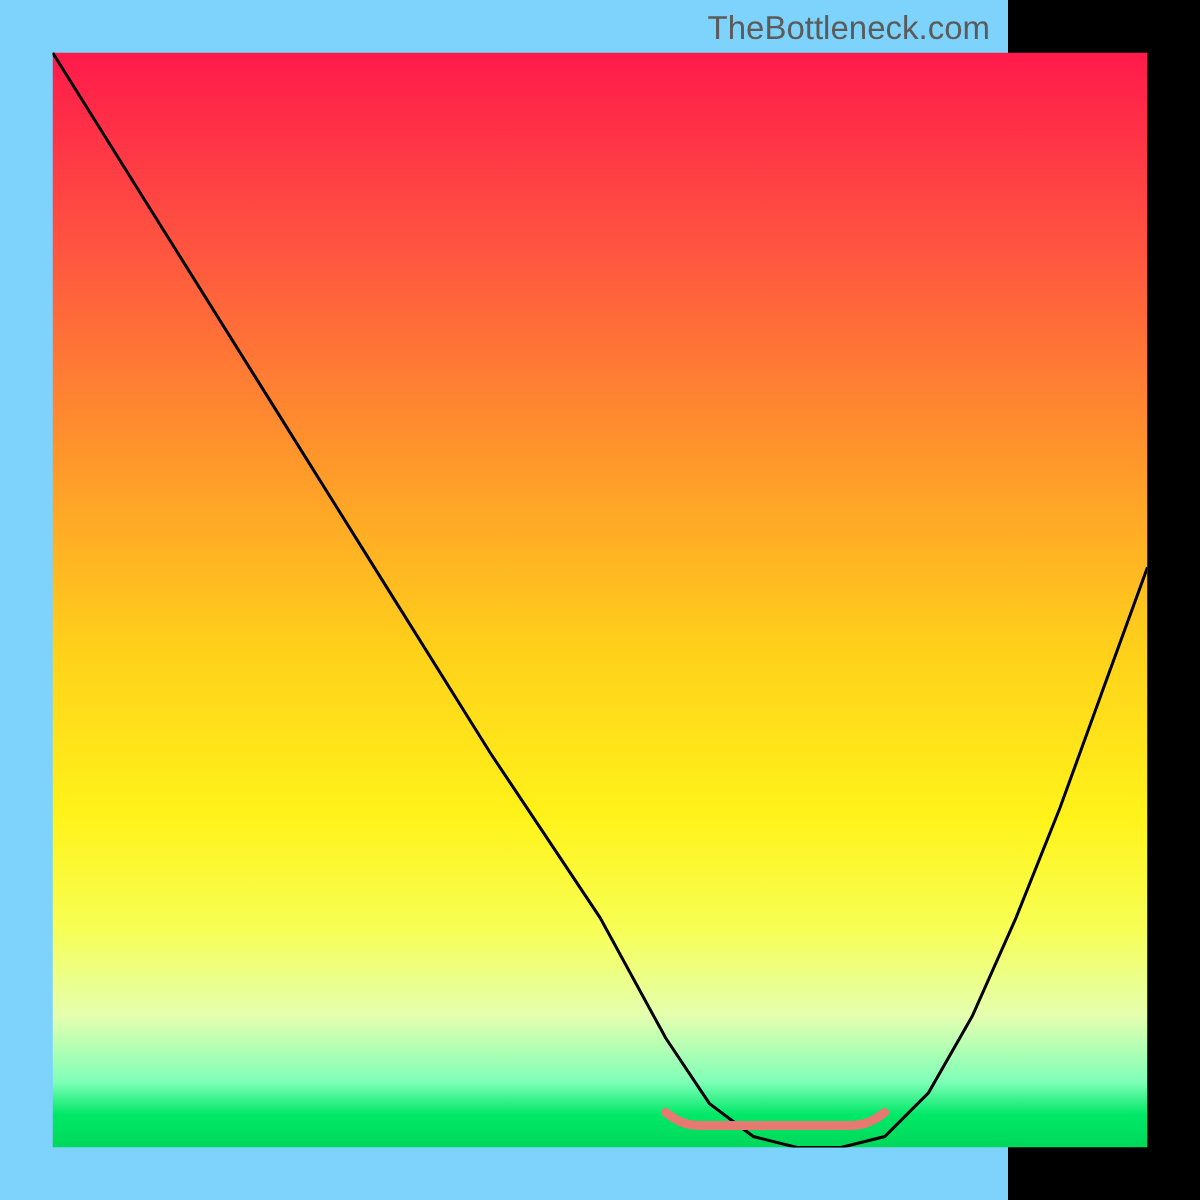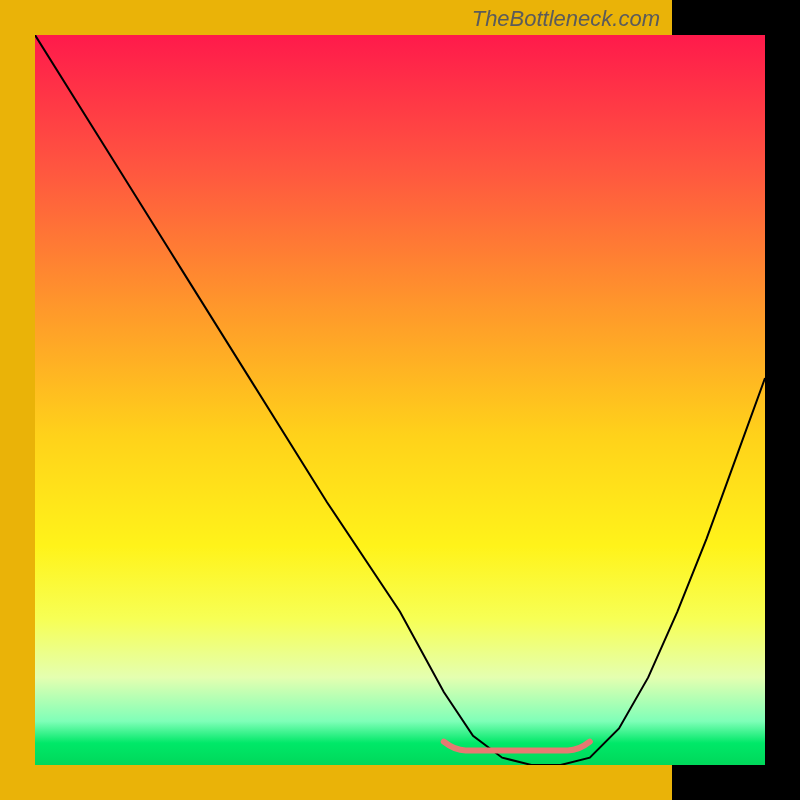--- a/index.html
+++ b/index.html
@@ -7,22 +7,21 @@
     padding: 0;
     width: 800px;
     height: 800px;
     background: #000;
     font-family: Arial, Helvetica, sans-serif;
   }
   .frame {
     position: relative;
     width: 672px;
     height: 800px;
-    background: #eab308;
-    font-style: italic;
+    background: #7dd3fc;
   }
   .watermark {
     position: absolute;
     top: 6px;
     right: 12px;
     color: #5b5b5b;
     font-size: 22px;
     font-weight: 500;
     z-index: 10;
   }

